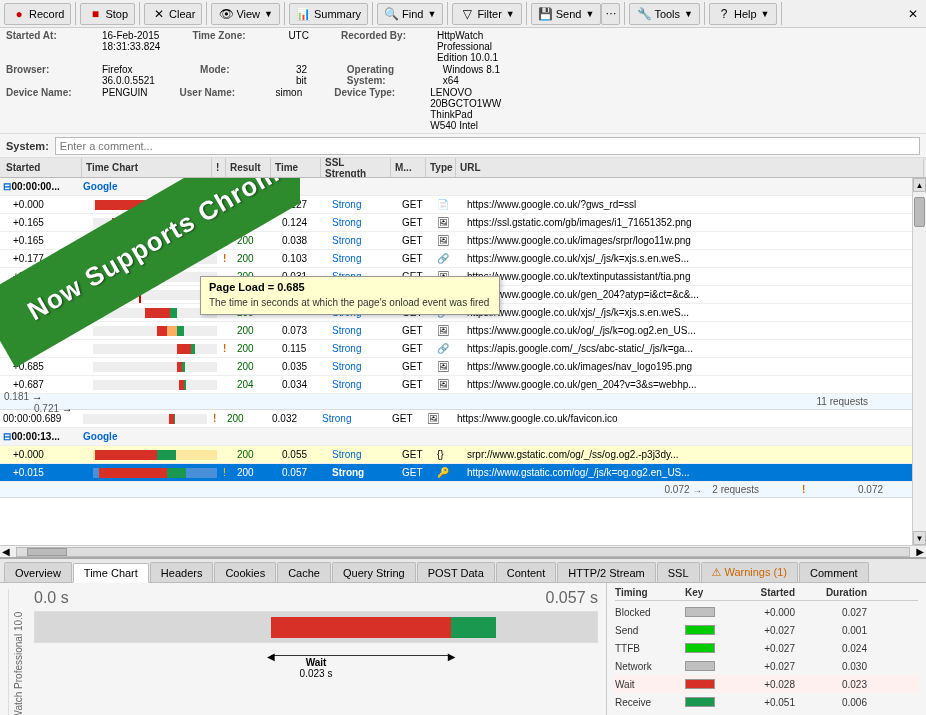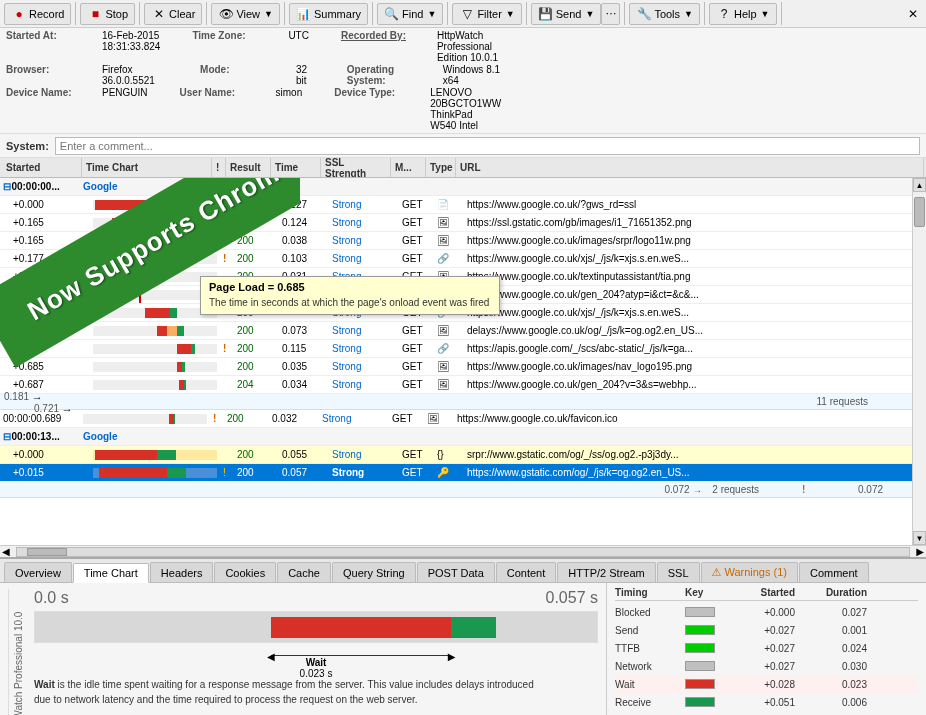--- a/index.html
+++ b/index.html
@@ -187,21 +187,21 @@
     <button style="background:none;border:none;cursor:pointer;font-size:12px;padding:2px 4px;">✕</button>
   </div>
 
   <div class="info-bar">
     <div style="display:flex; flex-direction:column; gap:1px;">
       <div class="info-row">
         <span class="info-label">Started At:</span>
         <span class="info-value">16-Feb-2015 18:31:33.824</span>
         <span style="margin-left:16px;" class="info-label">Time Zone:</span>
         <span class="info-value">UTC</span>
-        <span style="margin-left:16px;text-decoration:underline;" class="info-label">Recorded By:</span>
+        <span style="margin-left:16px;" class="info-label">Recorded By:</span>
         <span class="info-value">HttpWatch Professional Edition 10.0.1</span>
       </div>
       <div class="info-row">
         <span class="info-label">Browser:</span>
         <span class="info-value">Firefox 36.0.0.5521</span>
         <span style="margin-left:16px;" class="info-label">Mode:</span>
         <span class="info-value">32 bit</span>
         <span style="margin-left:16px;" class="info-label">Operating System:</span>
         <span class="info-value">Windows 8.1 x64</span>
       </div>
@@ -393,21 +393,21 @@
               <div style="position:absolute;left:60%;width:8%;height:100%;background:#fdae61;"></div>
               <div style="position:absolute;left:68%;width:5%;height:100%;background:#1a9850;"></div>
             </div>
           </div>
           <div class="tc-cell col-excl"></div>
           <div class="tc-cell col-result result-200">200</div>
           <div class="tc-cell col-time">0.073</div>
           <div class="tc-cell col-ssl strong">Strong</div>
           <div class="tc-cell col-method">GET</div>
           <div class="tc-cell col-type">🖼</div>
-          <div class="tc-cell col-url">delays://www.google.co.uk/og/_/js/k=og.og2.en_US...</div>
+          <div class="tc-cell col-url">https://www.google.co.uk/og/_/js/k=og.og2.en_US...</div>
         </div>
 
         <div class="table-row">
           <div class="tc-cell col-started indent">+0.685</div>
           <div class="tc-cell col-timechart">
             <div style="width:100%;height:10px;background:#eee;position:relative;">
               <div style="position:absolute;left:68%;width:11%;height:100%;background:#d73027;"></div>
               <div style="position:absolute;left:79%;width:3%;height:100%;background:#1a9850;"></div>
             </div>
           </div>
@@ -604,23 +604,20 @@
             <div style="position:relative;height:24px;margin-bottom:6px;">
               <div style="position:absolute;left:42%;right:26%;height:1px;background:#333;top:8px;"></div>
               <div style="position:absolute;left:calc(42% - 4px);top:4px;font-size:10px;">◀</div>
               <div style="position:absolute;right:calc(26% - 4px);top:4px;font-size:10px;">▶</div>
               <div style="position:absolute;left:50%;transform:translateX(-50%);top:10px;text-align:center;">
                 <div style="font-size:10px;font-weight:bold;">Wait</div>
                 <div style="font-size:10px;">0.023 s</div>
               </div>
             </div>
 
-            <div style="font-size:10px;color:#333;line-height:1.5;max-width:500px;">
-              <span style="font-weight:bold;">Wait</span><span> is the idle time spent waiting for a response message from the server. This value includes delays introduced due to network latency and the time required to process the request on the web server.</span>
-            </div>
           </div>
         </div>
       </div>
 
       <div class="timing-panel">
         <div class="timing-header">
           <span class="timing-name">Timing</span>
           <span class="timing-key">Key</span>
           <span class="timing-started">Started</span>
           <span class="timing-duration">Duration</span>

